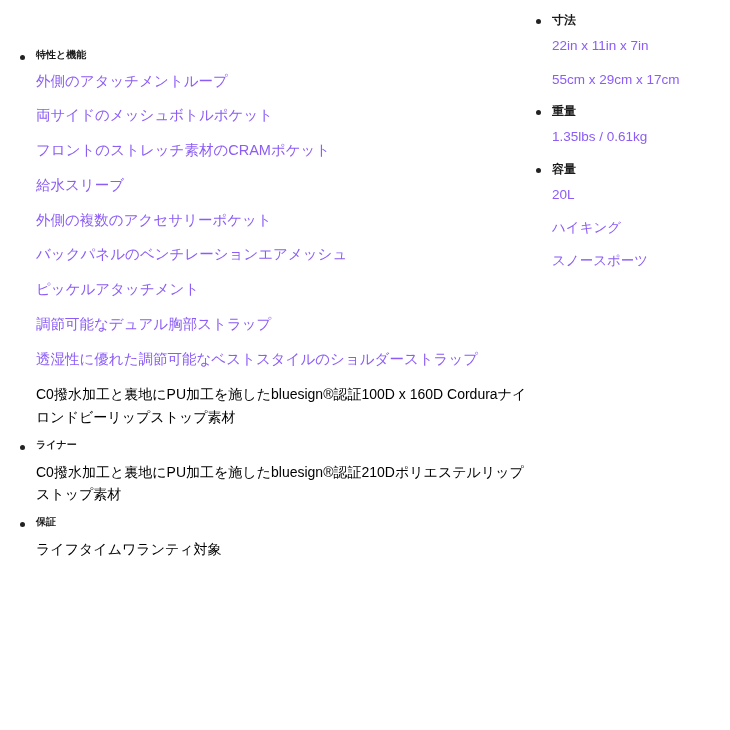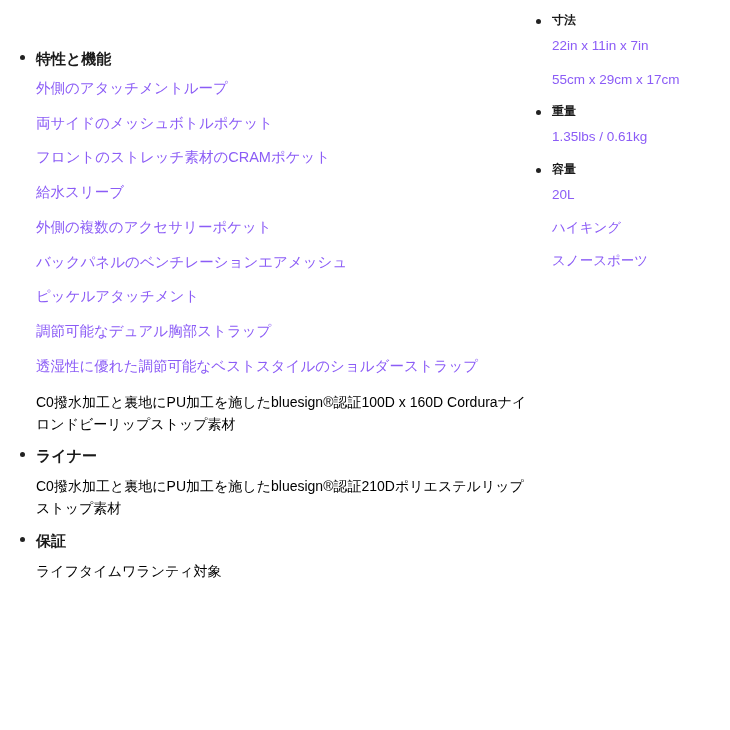--- a/index.html
+++ b/index.html
@@ -33,21 +33,21 @@
     left: 530px;
     top: 12px;
     width: 200px;
   }
   .group {
     margin-bottom: 4px;
   }
   .group-head {
     position: relative;
     padding-left: 22px;
-    font-size: 15px;
+    font-size: 10px;
     font-weight: bold;
     color: #1a1a1a;
     line-height: 1.45;
     margin-bottom: 8px;
   }
   .group-head .bullet {
     position: absolute;
     left: 6px;
     top: 7px;
     width: 5px;

